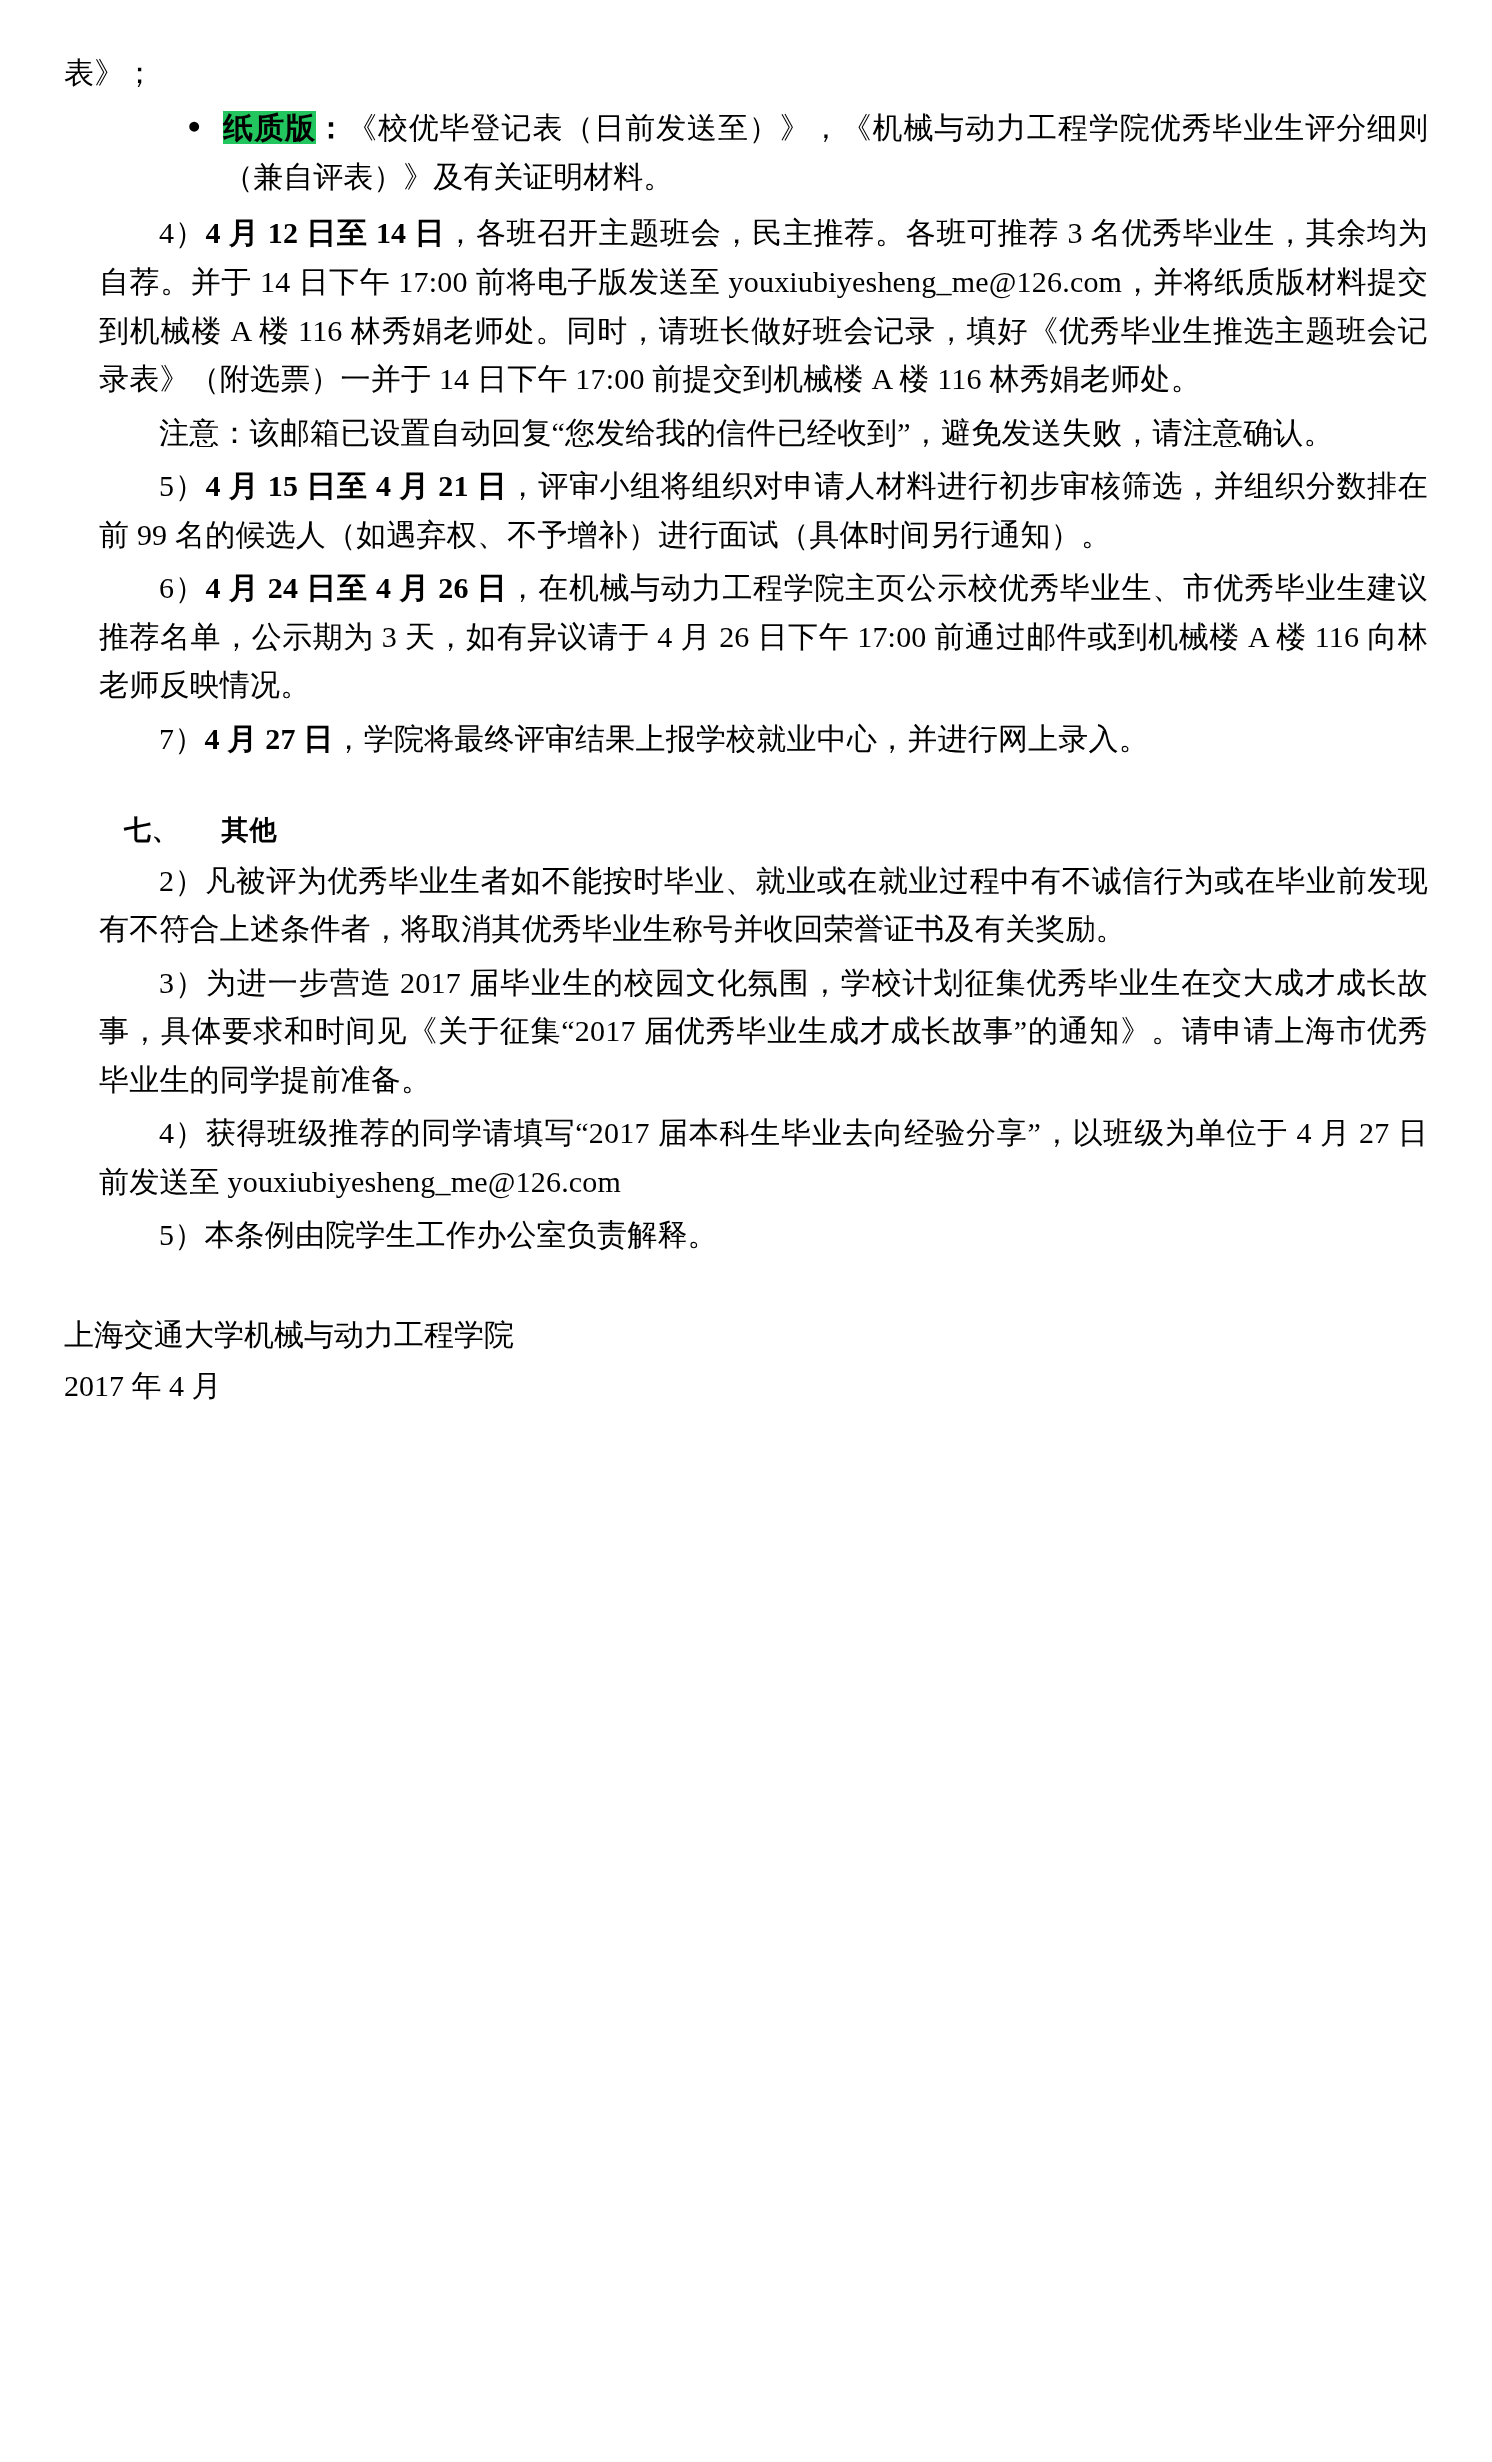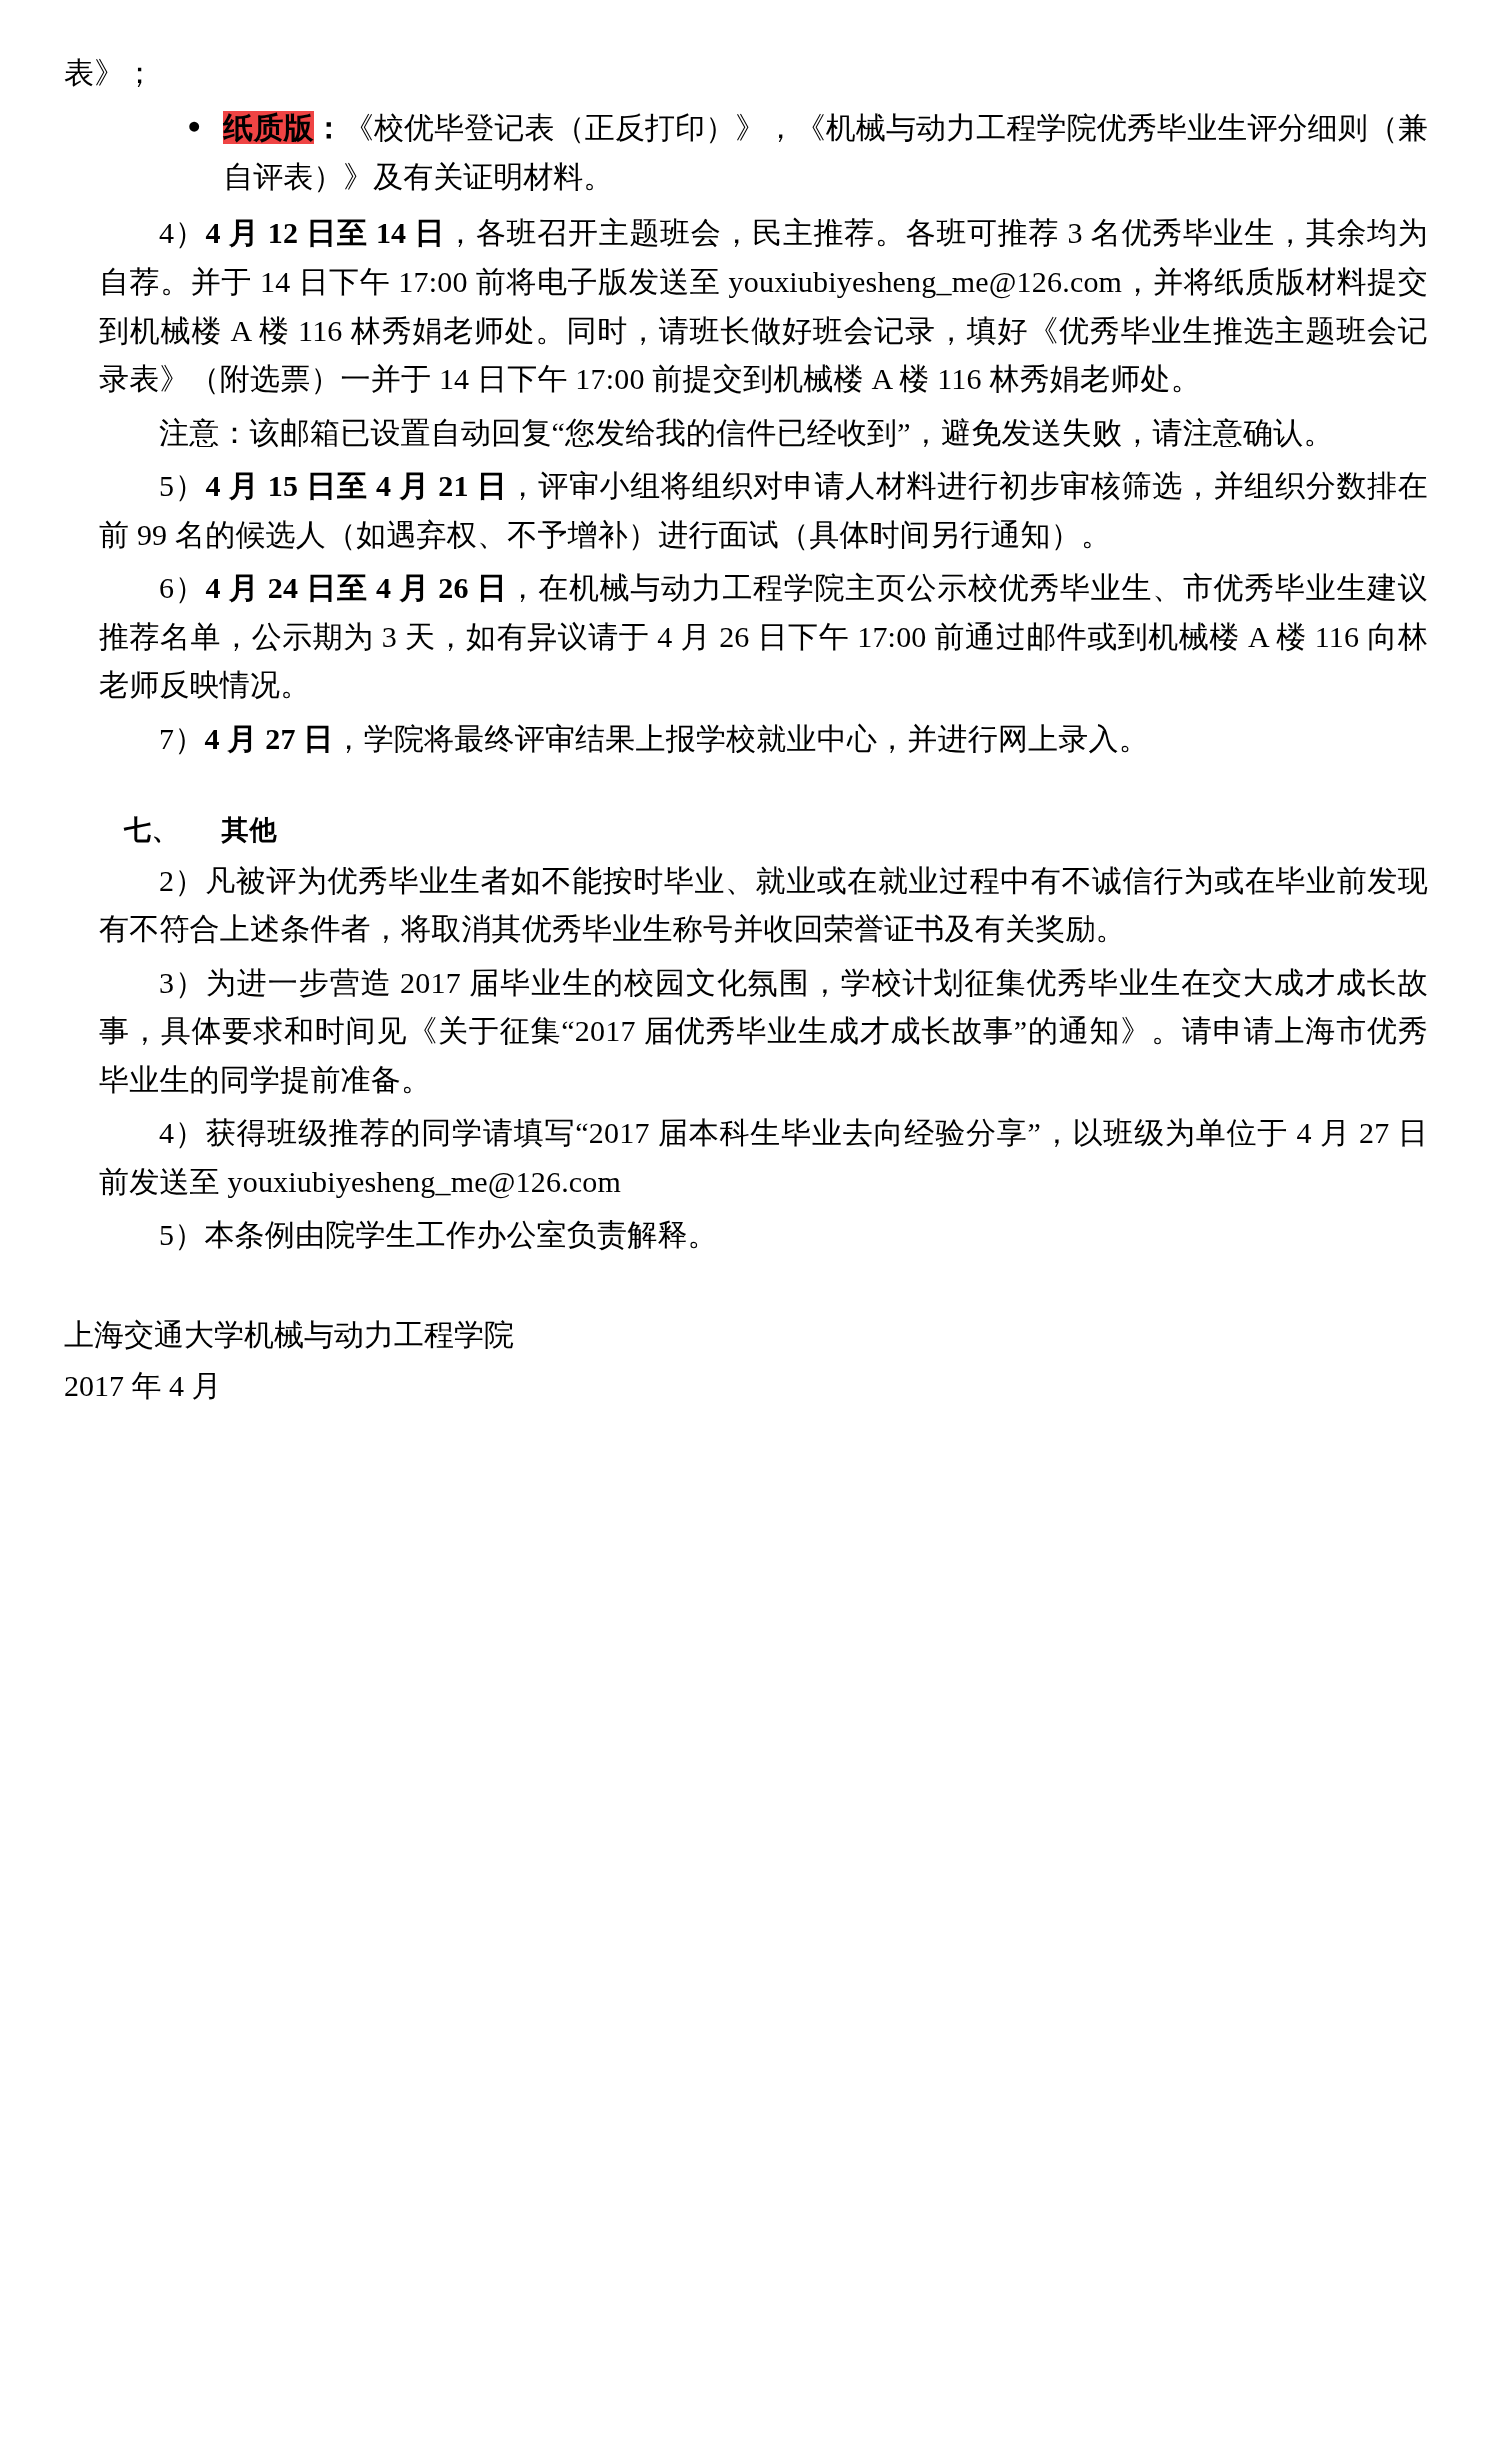--- a/index.html
+++ b/index.html
@@ -49,21 +49,21 @@
     text-align: center;
   }
   .bullet-text {
     flex: 1 1 auto;
     font-size: 30px;
     line-height: 1.62;
     text-align: justify;
     text-justify: inter-ideograph;
   }
   .hl {
-    background: #ef4444;
+    background: #22c55e;
   }
   .bold {
     font-weight: bold;
   }
   .num-label {
     font-weight: normal;
   }
   .spacer-lg {
     height: 44px;
   }
@@ -90,21 +90,21 @@
 </style>
 </head>
 <body>
 
 <div class="page">
 
   <p class="para tail">表》；</p>
 
   <div class="bullet-row">
     <span class="bullet-dot">●</span>
-    <span class="bullet-text"><span class="hl bold">纸质版</span><span class="bold">：</span><span>《校优毕登记表（正反打印）》，《机械与动力工程学院优秀毕业生评分细则（兼自评表）》及有关证明材料。</span></span>
+    <span class="bullet-text"><span class="hl bold">纸质版</span><span class="bold">：</span><span>《校优毕登记表（日前发送至）》，《机械与动力工程学院优秀毕业生评分细则（兼自评表）》及有关证明材料。</span></span>
   </div>
 
   <p class="para indent"><span class="num-label">4）</span><span class="bold">4 月 12 日至 14 日</span><span>，各班召开主题班会，民主推荐。各班可推荐 3 名优秀毕业生，其余均为自荐。并于 14 日下午 17:00 前将电子版发送至 youxiubiyesheng_me@126.com，并将纸质版材料提交到机械楼 A 楼 116 林秀娟老师处。同时，请班长做好班会记录，填好《优秀毕业生推选主题班会记录表》（附选票）一并于 14 日下午 17:00 前提交到机械楼 A 楼 116 林秀娟老师处。</span></p>
 
   <p class="para indent"><span>注意：该邮箱已设置自动回复“您发给我的信件已经收到”，避免发送失败，请注意确认。</span></p>
 
   <p class="para indent"><span class="num-label">5）</span><span class="bold">4 月 15 日至 4 月 21 日</span><span>，评审小组将组织对申请人材料进行初步审核筛选，并组织分数排在前 99 名的候选人（如遇弃权、不予增补）进行面试（具体时间另行通知）。</span></p>
 
   <p class="para indent"><span class="num-label">6）</span><span class="bold">4 月 24 日至 4 月 26 日</span><span>，在机械与动力工程学院主页公示校优秀毕业生、市优秀毕业生建议推荐名单，公示期为 3 天，如有异议请于 4 月 26 日下午 17:00 前通过邮件或到机械楼 A 楼 116 向林老师反映情况。</span></p>
 

